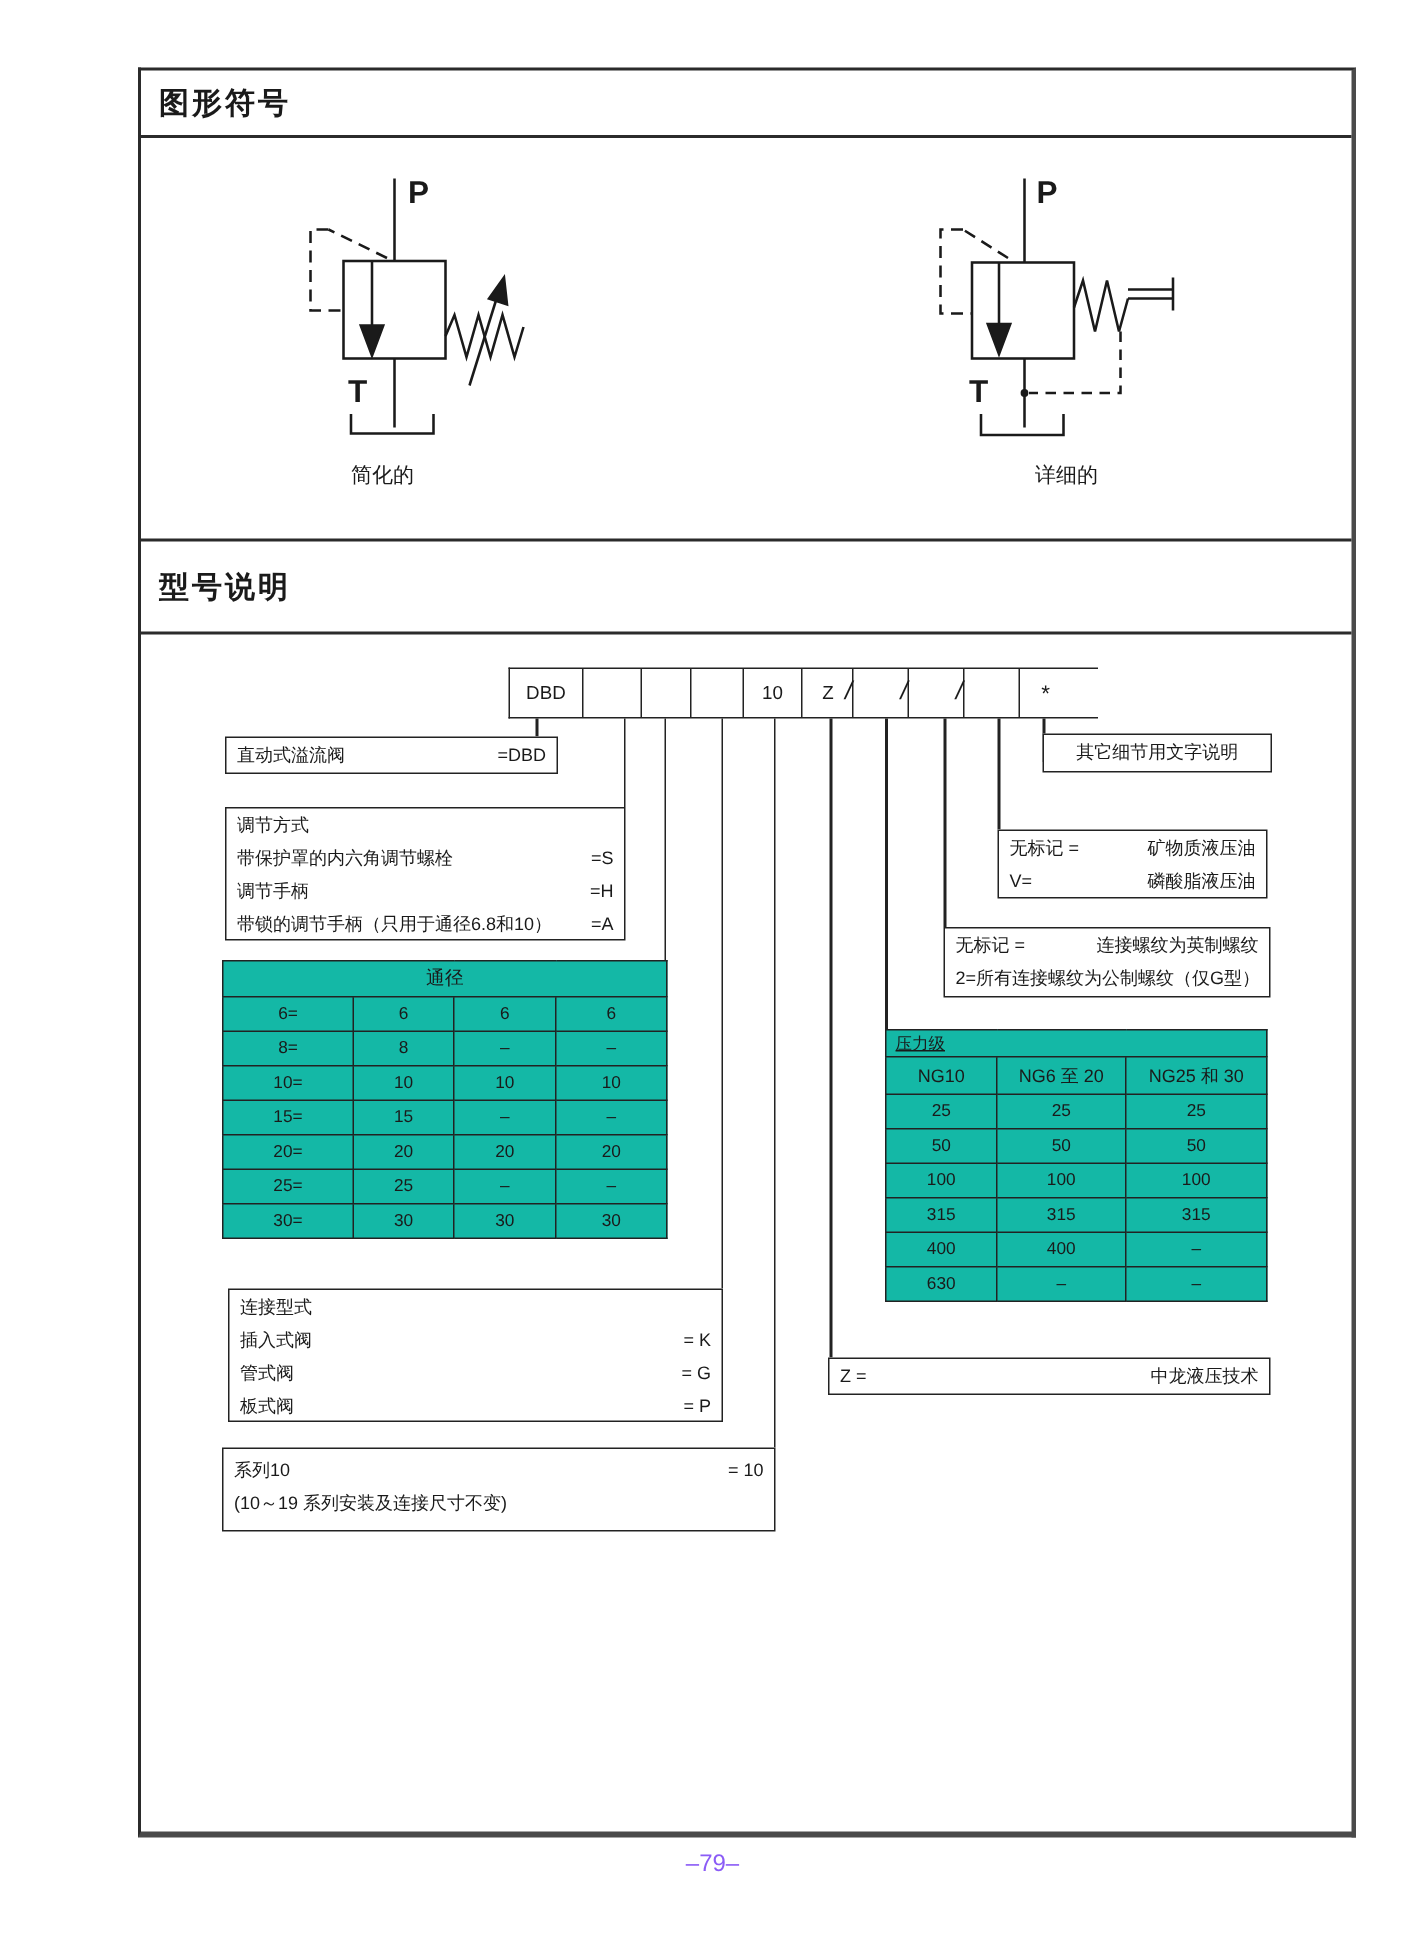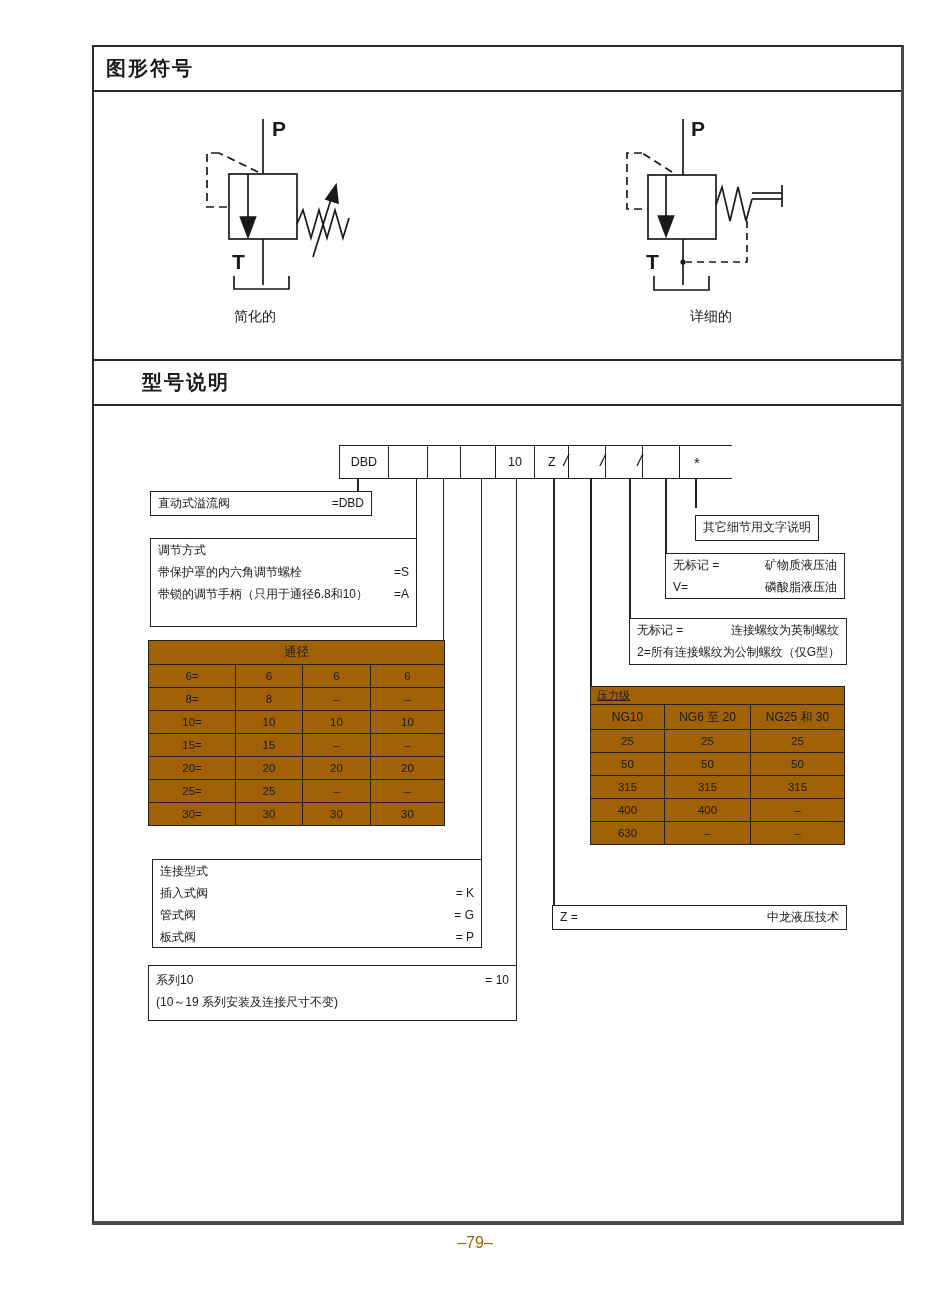--- a/index.html
+++ b/index.html
@@ -22,28 +22,28 @@
   .code-cell.last{border-right:none;justify-content:flex-start;padding-left:14px;font-size:15px;}
   .code-cell .slash-glyph{position:absolute;left:-6px;top:5px;font-size:17px;font-style:italic;}
   
   .vline{position:absolute;width:1.6px;background:#222;}
   
   .lbox{border:1.6px solid #222;background:#fff;font-size:12px;}
   .lbox .row{display:flex;justify-content:space-between;align-items:center;
              height:22px;padding:0 7px;white-space:nowrap;}
   .lbox .trow{display:flex;align-items:center;height:22px;padding:0 7px;white-space:nowrap;}
   
-  table.tbl{border-collapse:collapse;table-layout:fixed;background:#a16207;}
+  table.tbl{border-collapse:collapse;table-layout:fixed;background:#14b8a6;}
   table.tbl td{border:1.6px solid #222;text-align:center;font-size:11.5px;
                height:22px;padding:0;overflow:hidden;white-space:nowrap;}
   table.tbl tr.title-c td{font-size:12.5px;height:23px;}
   table.tbl tr.title-l td{text-align:left;padding-left:6px;font-size:11px;height:17px;text-decoration:underline;}
   table.tbl tr.head td{font-size:12px;height:24px;}
   .footer{position:absolute;left:0;top:1234px;width:950px;text-align:center;
-          font-size:16px;color:#a16207;}
+          font-size:16px;color:#8b5cf6;}
 </style>
 </head>
 <body>
 
 <div class="page">
 
   <div class="abs sec-head" style="top:0;height:45px;">
     <span class="t">图形符号</span>
   </div>
 
@@ -78,21 +78,21 @@
       <path d="M560,229 V243 H615 V229"></path>
     </g>
   </svg>
   <div class="portlbl" style="left:178px;top:70px;">P</div>
   <div class="portlbl" style="left:138px;top:203px;">T</div>
   <div class="portlbl" style="left:597px;top:70px;">P</div>
   <div class="portlbl" style="left:552px;top:203px;">T</div>
   <div class="caption" style="left:121px;top:261px;">简化的</div>
   <div class="caption" style="left:577px;top:261px;">详细的</div>
 
-  <div class="abs sec-head sec-head2" style="top:312px;height:47px;padding-left:36px;">
+  <div class="abs sec-head sec-head2" style="top:312px;height:64px;">
     <span class="t">型号说明</span>
   </div>
 
   <div class="abs code-row" style="left:245px;top:398px;width:393px;height:34px;">
     <div class="code-cell" style="width:49px;">DBD</div>
     <div class="code-cell" style="width:39px;"></div>
     <div class="code-cell" style="width:33px;"></div>
     <div class="code-cell" style="width:35px;"></div>
     <div class="code-cell" style="width:40px;">10</div>
     <div class="code-cell" style="width:34px;">Z</div>
@@ -128,20 +128,24 @@
 
   <div class="abs lbox" style="left:56px;top:491px;width:267px;height:89px;">
     <div class="trow">
         <span>调节方式</span>
       </div>
     <div class="row">
       <span>带保护罩的内六角调节螺栓</span>
       <span>=S</span>
     </div>
     <div class="row">
+      <span>调节手柄</span>
+      <span>=H</span>
+    </div>
+    <div class="row">
       <span>带锁的调节手柄（只用于通径6.8和10）</span>
       <span>=A</span>
     </div>
   </div>
 
   <table class="abs tbl" style="left:54px;top:593px;width:296px;">
     <colgroup>
         <col style="width:87px">
         <col style="width:67px">
         <col style="width:68px">
@@ -217,21 +221,21 @@
   <div class="abs lbox" style="left:54px;top:918px;width:369px;height:56px;">
     <div class="row" style="margin-top:3px;">
       <span>系列10</span>
       <span>= 10</span>
     </div>
     <div class="trow">
         <span>(10～19 系列安装及连接尺寸不变)</span>
       </div>
   </div>
 
-  <div class="abs lbox" style="left:601px;top:468px;width:124px;height:26px;">
+  <div class="abs lbox" style="left:601px;top:442px;width:153px;height:26px;">
     <div class="trow" style="justify-content:center;width:100%;box-sizing:border-box;display:flex;">
       <span>其它细节用文字说明</span>
     </div>
   </div>
 
   <div class="abs lbox" style="left:571px;top:506px;width:180px;height:46px;">
     <div class="row">
       <span>无标记 =</span>
       <span>矿物质液压油</span>
     </div>
@@ -271,20 +275,25 @@
           <td>25</td>
           <td>25</td>
           <td>25</td>
         </tr>
     <tr>
           <td>50</td>
           <td>50</td>
           <td>50</td>
         </tr>
     <tr>
+          <td>100</td>
+          <td>100</td>
+          <td>100</td>
+        </tr>
+    <tr>
           <td>315</td>
           <td>315</td>
           <td>315</td>
         </tr>
     <tr>
           <td>400</td>
           <td>400</td>
           <td>–</td>
         </tr>
     <tr>

